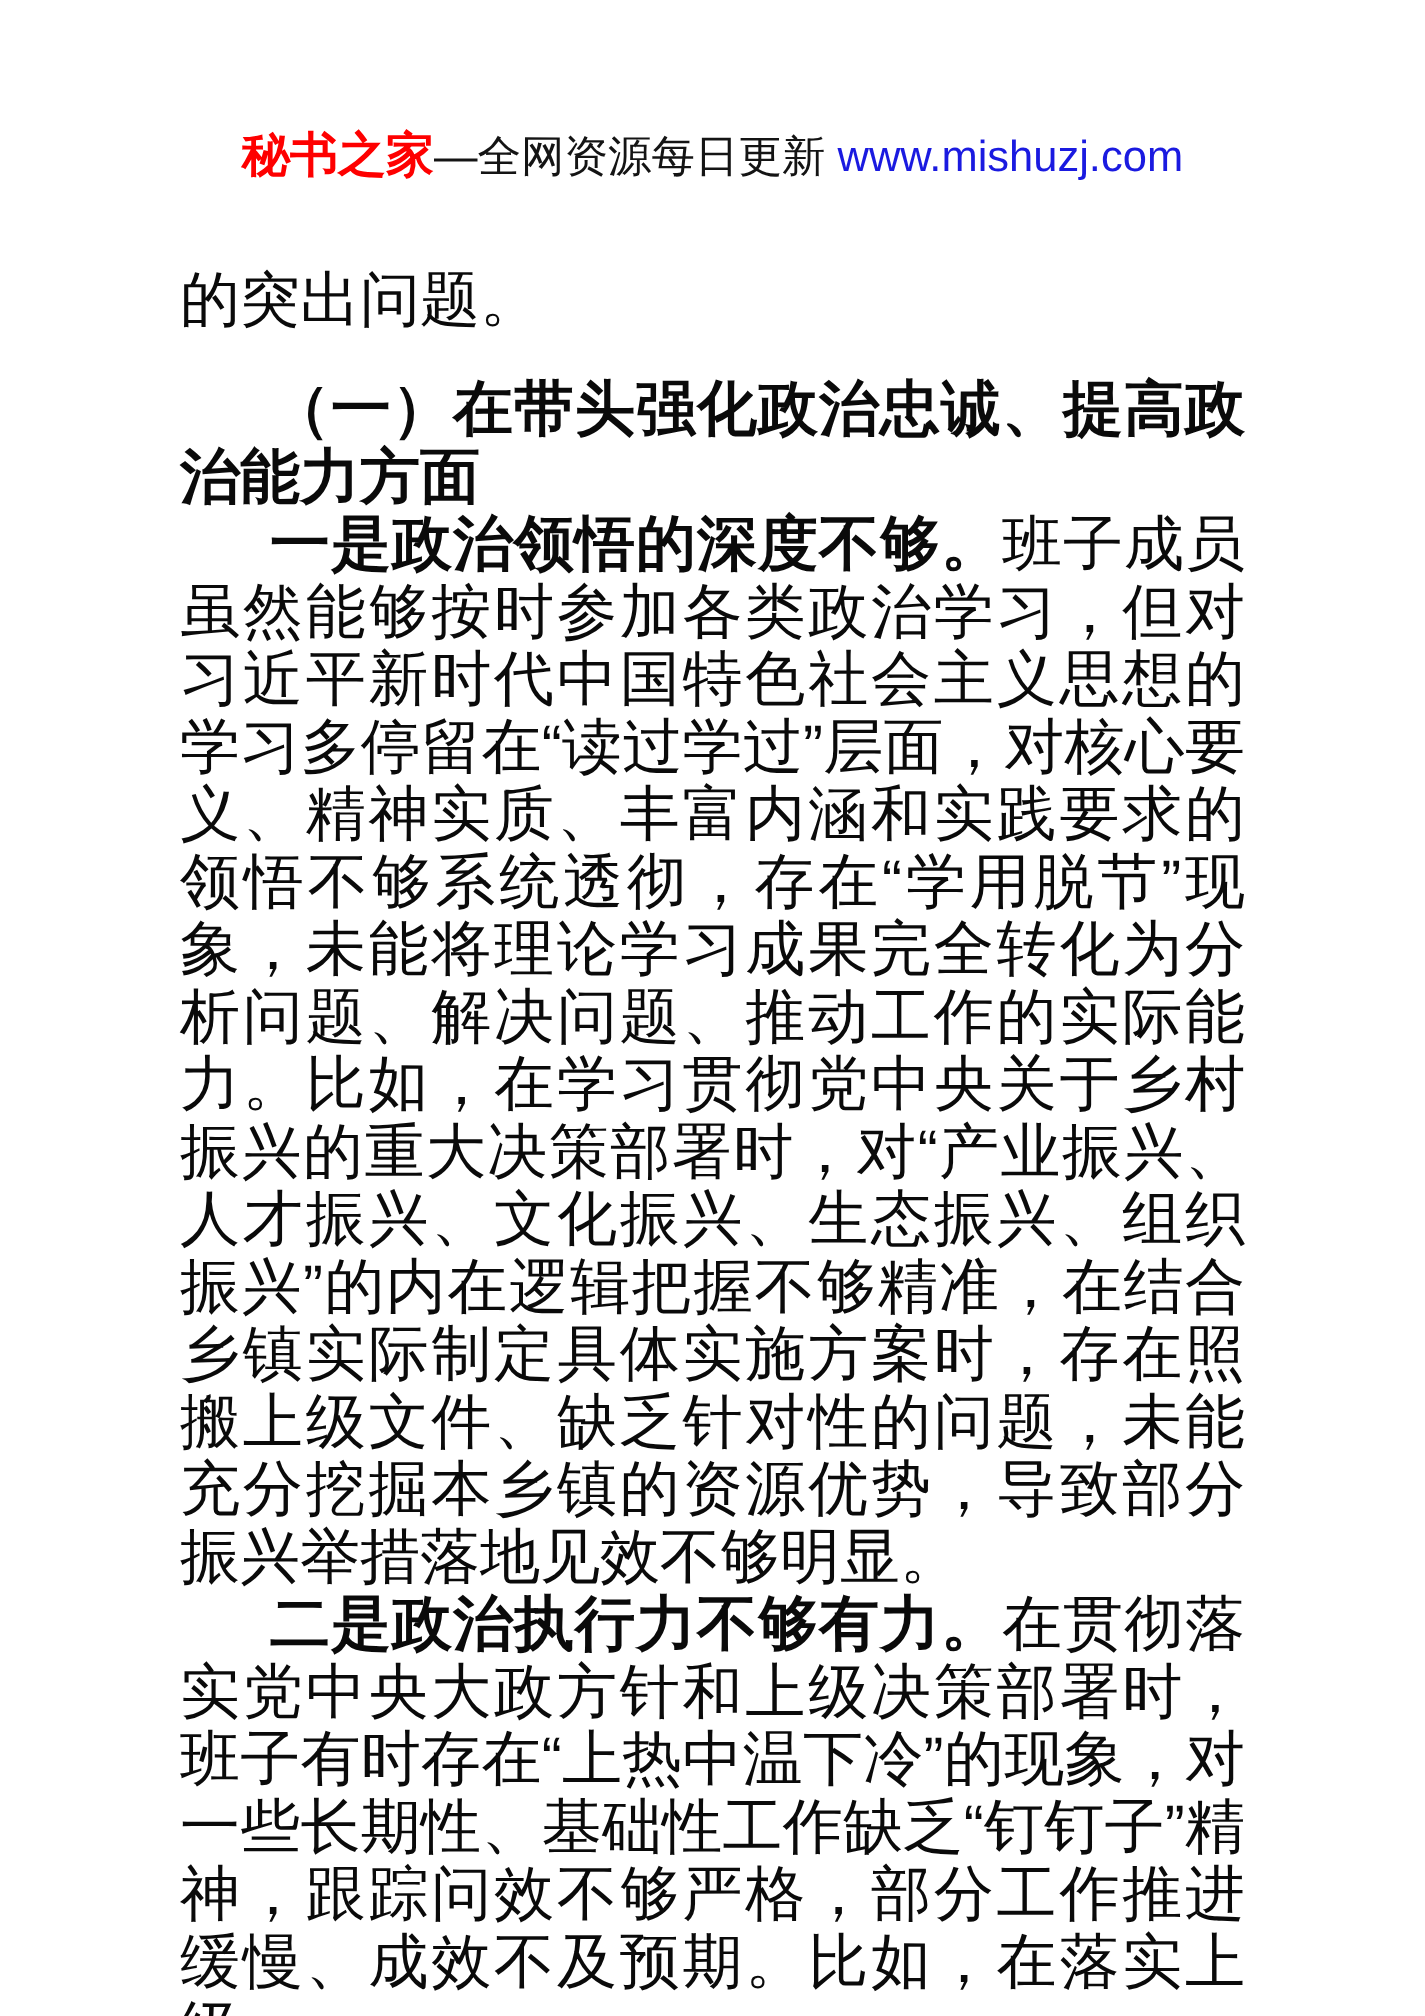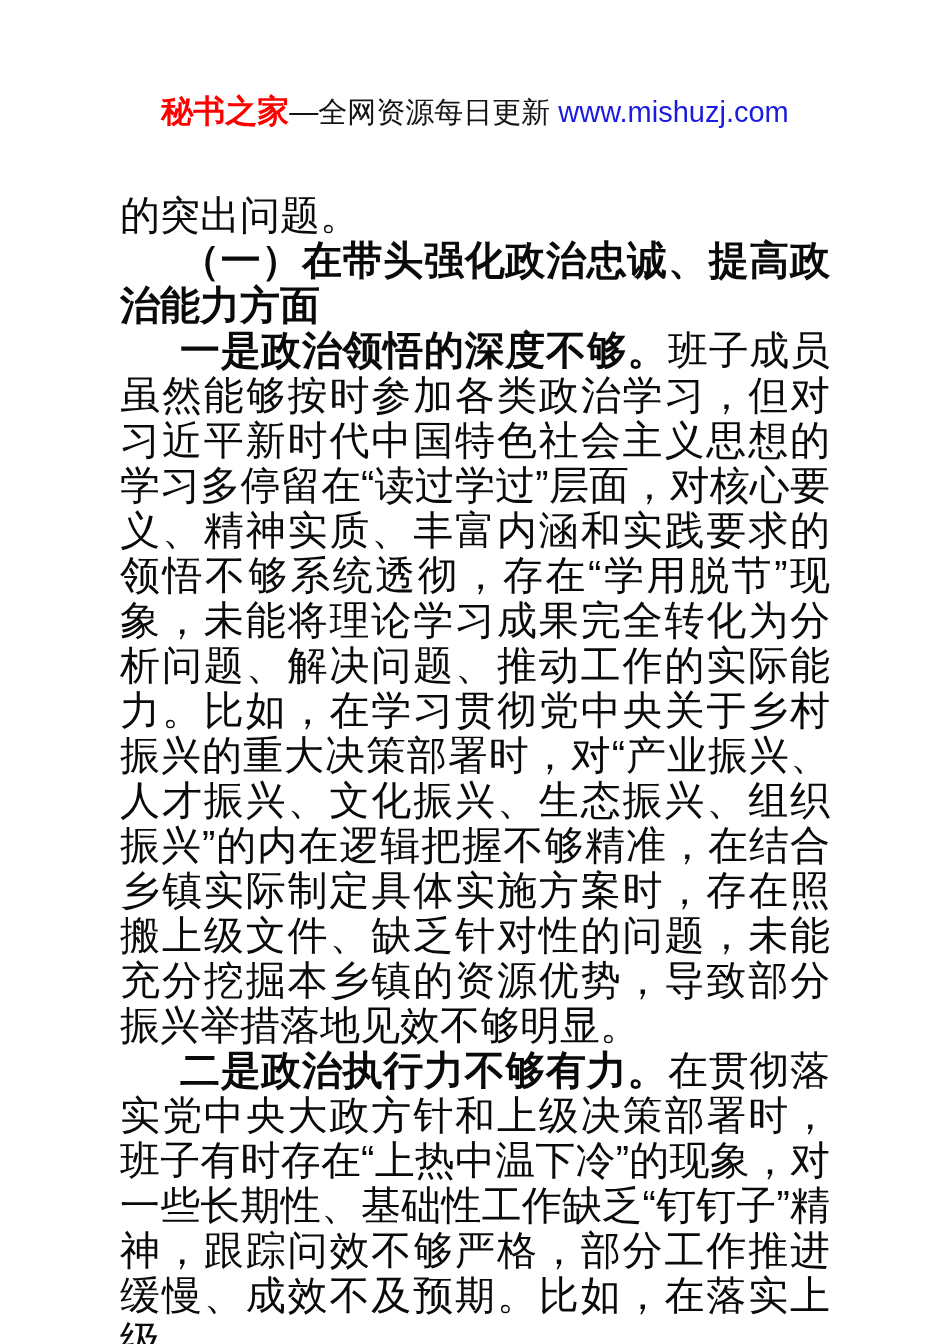--- a/index.html
+++ b/index.html
@@ -13,21 +13,21 @@
     height: 1344px;
     margin: 0 auto;
     background: #ffffff;
     overflow: hidden;
     font-family: "Liberation Sans", "DejaVu Sans", sans-serif;
   }
   .header {
     padding-top: 86px;
     text-align: center;
     font-size: 29px;
-    line-height: 50px;
+    line-height: 34px;
     white-space: nowrap;
     color: #000000;
   }
   .header .brand {
     font-weight: bold;
     font-size: 32px;
   }
   .header .tagline {
     color: #141414;
   }
@@ -43,20 +43,21 @@
     margin: 0;
     padding: 0;
     text-indent: 60px;
     word-break: break-all;
   }
   .para.no-indent {
     text-indent: 0;
   }
   .para.heading {
     font-weight: bold;
+    margin-top: 28px;
   }
   .para .lead {
     font-weight: bold;
   }
 </style>
 </head>
 <body>
 
 <div class="page">
 

